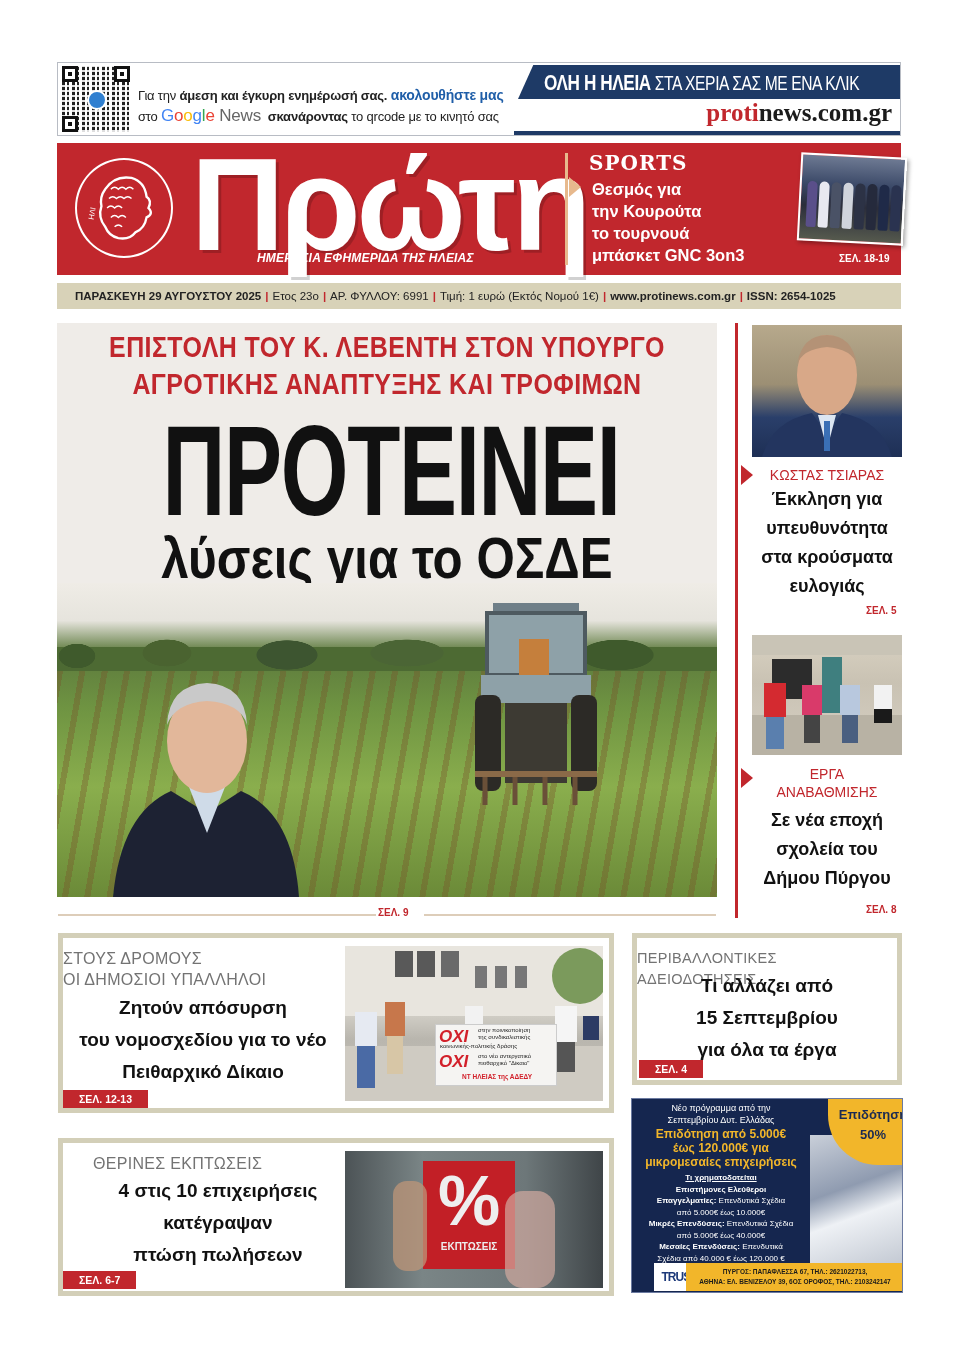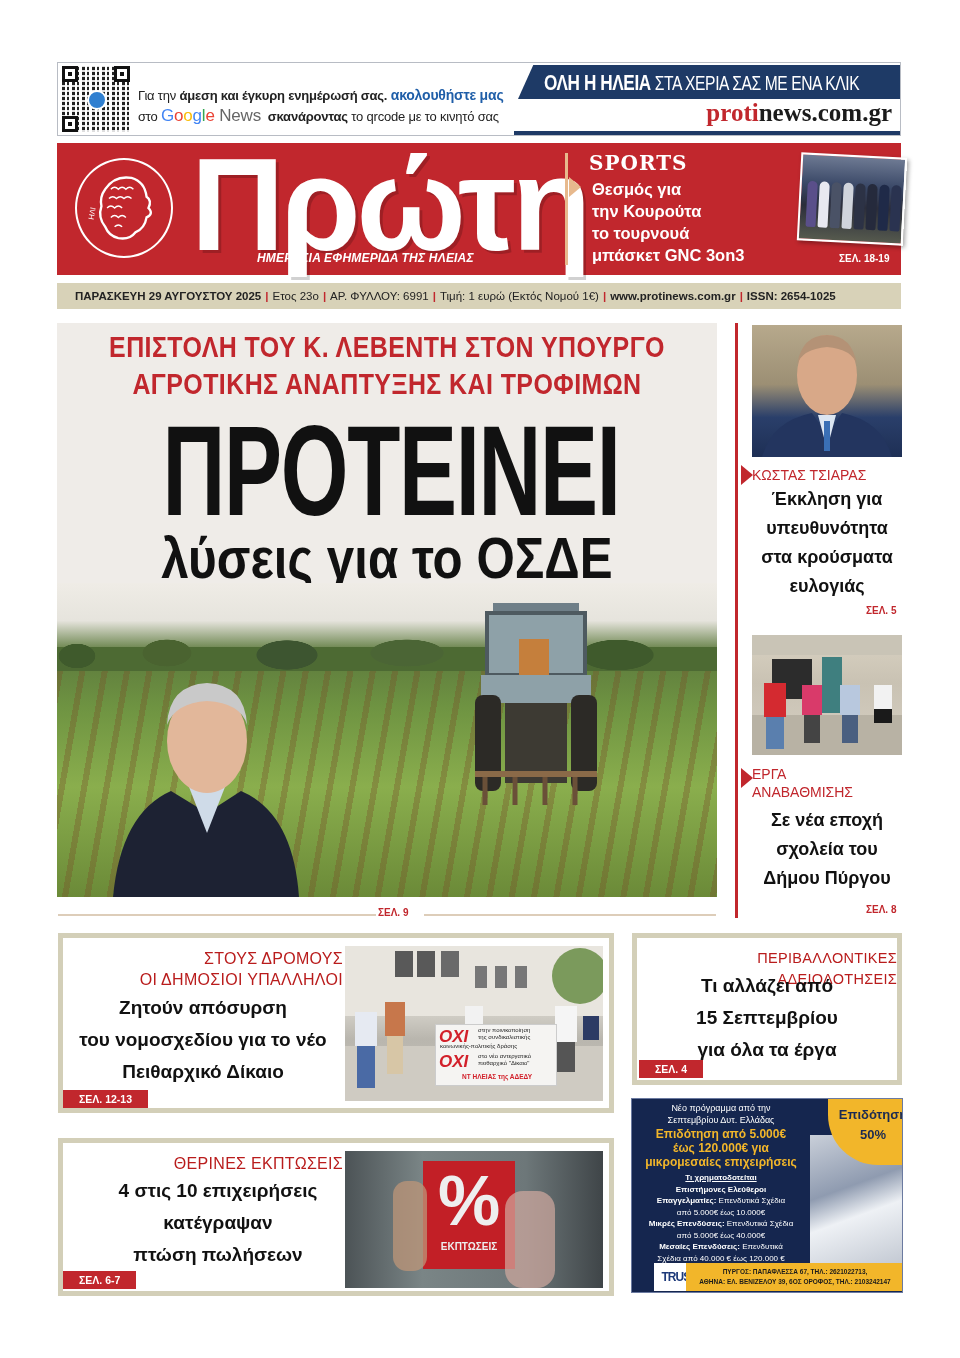--- a/index.html
+++ b/index.html
@@ -60,27 +60,27 @@
   .tractor { position:absolute; left:418px; top:20px; width:122px; height:210px; }
   .person { position:absolute; left:56px; top:80px; width:186px; height:234px; }
 
   .page-ref { color:#c1272d; font-weight:bold; font-size:10px; }
   .rule { height:2px; background:#ddcdb9; }
 
   
   .right-col { left: 735px; top: 323px; width: 168px; height: 595px; border-left: 3px solid #c1272d; }
   .side-photo1 { position:absolute; left:14px; top:2px; width:150px; height:132px; background: linear-gradient(180deg,#b7a98c 0%,#9c8f74 45%,#2a3f6a 70%,#1e2f55 100%); overflow:hidden; }
   .side-arrow { position:absolute; width:0; height:0; border-top:10px solid transparent; border-bottom:10px solid transparent; border-left:12px solid #c1272d; }
-  .side-kicker { position:absolute; left:14px; width:150px; text-align:left; color:#c1272d; font-size:14px; line-height:18px; }
+  .side-kicker { position:absolute; left:14px; width:150px; text-align:center; color:#c1272d; font-size:14px; line-height:18px; }
   .side-head { position:absolute; left:14px; width:150px; text-align:center; color:#111; font-weight:bold; font-size:18px; line-height:29px; }
   .side-photo2 { position:absolute; left:14px; top:312px; width:150px; height:120px; background: linear-gradient(180deg,#d9d2c2 0%,#c9c2b3 40%,#d6d0c4 100%); overflow:hidden; }
 
   
   .box { border: 5px solid #d3cfb8; background:#fff; }
-  .box-kicker { position:absolute; text-align:right; color:#b91c1c; font-size:16px; line-height:21px; letter-spacing:0.3px; }
+  .box-kicker { position:absolute; text-align:left; color:#737373; font-size:16px; line-height:21px; letter-spacing:0.3px; }
   .box-head { position:absolute; text-align:center; color:#111; font-weight:bold; font-size:19px; line-height:32px; }
   .page-tag { position:absolute; background:#c1272d; color:#fff; font-weight:bold; font-size:10.5px; padding:3px 16px; }
   .photo-protest { position:absolute; background: linear-gradient(180deg, #e6e3dc 0%, #d7d4cc 40%, #b9b6ae 60%, #c8c4bb 100%); overflow:hidden; }
   .banner { position:absolute; background:#f5f4f2; border:1px solid #ccc; }
   .oxi { color:#d2202a; font-weight:bold; font-size:17px; font-style:italic; }
   .photo-sale { position:absolute; background: linear-gradient(90deg,#4c5356 0%,#7a8586 30%,#6d7779 70%,#3f4548 100%); overflow:hidden; }
   .sale-sign { position:absolute; background:#c21f26; color:#eee; font-weight:bold; text-align:center; }
 
   
   .ad { left: 631px; top: 1098px; width: 272px; height: 195px; background: #15264f; overflow:hidden; border:1px solid #6b7aa0; }

